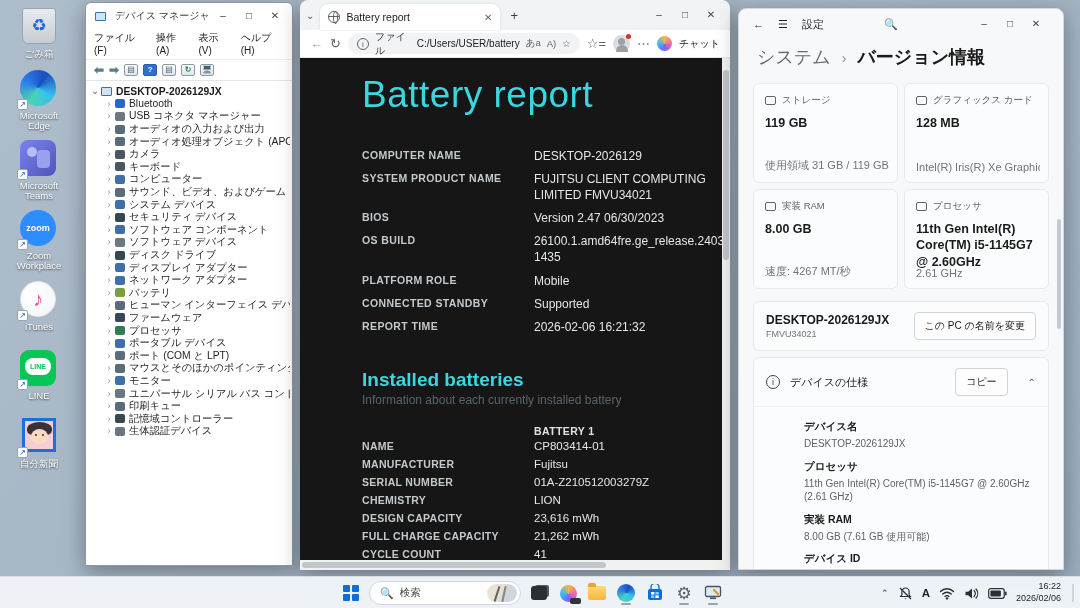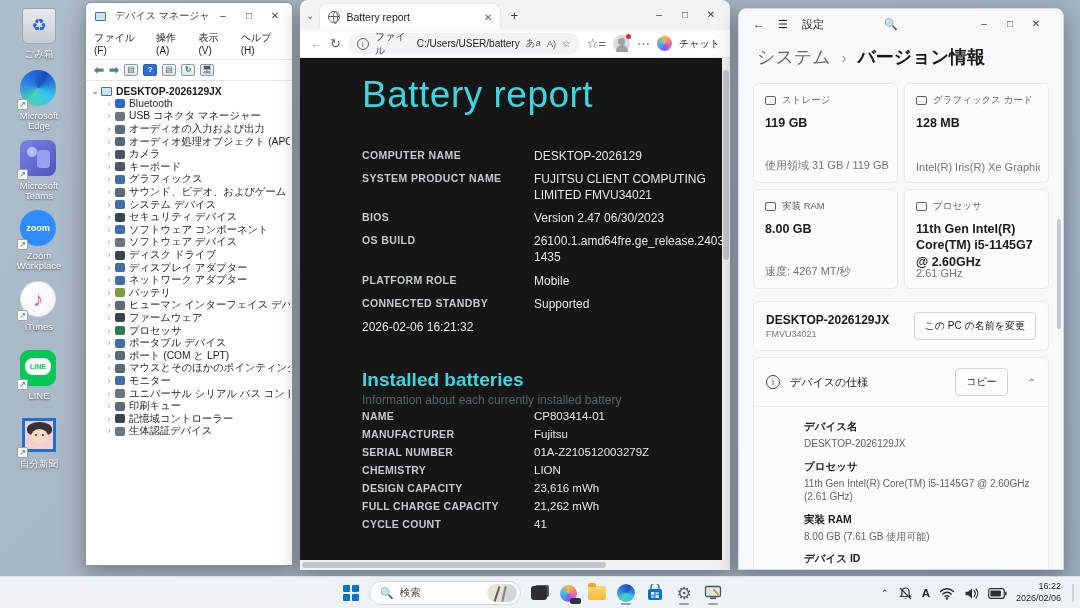--- a/index.html
+++ b/index.html
@@ -272,21 +272,21 @@
 
           <div class="dm-row child">
             <span class="chev">›</span>
             <span class="dm-ico" style="background: rgb(74, 86, 99);"></span>
             <span class="dm-label">キーボード</span>
           </div>
 
           <div class="dm-row child">
             <span class="chev">›</span>
             <span class="dm-ico" style="background: rgb(63, 110, 168);"></span>
-            <span class="dm-label">グラフィックス</span>
+            <span class="dm-label">コンピューター</span>
           </div>
 
           <div class="dm-row child">
             <span class="chev">›</span>
             <span class="dm-ico" style="background: rgb(90, 107, 122);"></span>
             <span class="dm-label">サウンド、ビデオ、およびゲーム コントローラー</span>
           </div>
 
           <div class="dm-row child">
             <span class="chev">›</span>
@@ -468,25 +468,30 @@
               <span class="l">PLATFORM ROLE</span>
               <span class="v">Mobile</span>
             </div>
 
             <div class="rep-row">
               <span class="l">CONNECTED STANDBY</span>
               <span class="v">Supported</span>
             </div>
 
             <div class="rep-row">
+              <span class="l">REPORT TIME</span>
               <span class="v">2026-02-06  16:21:32</span>
             </div>
           </div>
         <h2>Installed batteries</h2>
         <div class="rep-sub">Information about each currently installed battery</div>
+        <div class="bat-head">
+          <span class="l"></span>
+          <span class="v">BATTERY 1</span>
+        </div>
         <div id="batrows">
 
             <div class="bat-row">
               <span class="l">NAME</span>
               <span class="v">CP803414-01</span>
             </div>
 
             <div class="bat-row">
               <span class="l">MANUFACTURER</span>
               <span class="v">Fujitsu</span>

